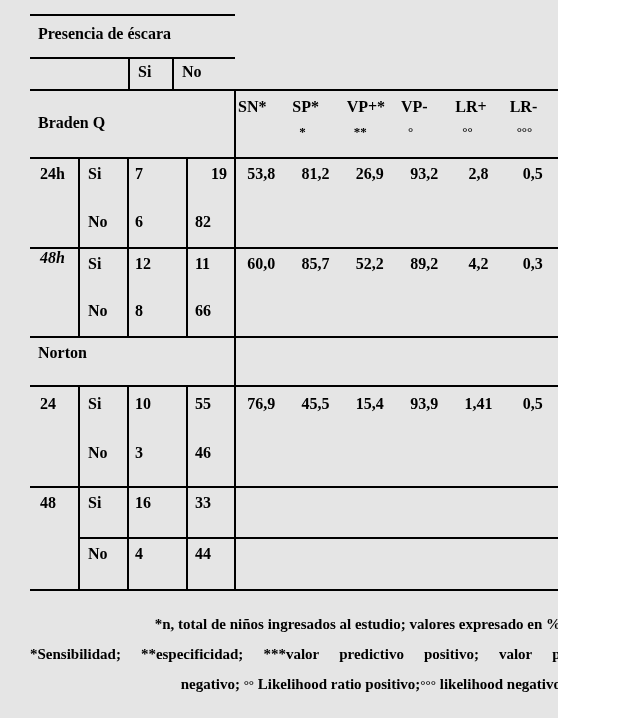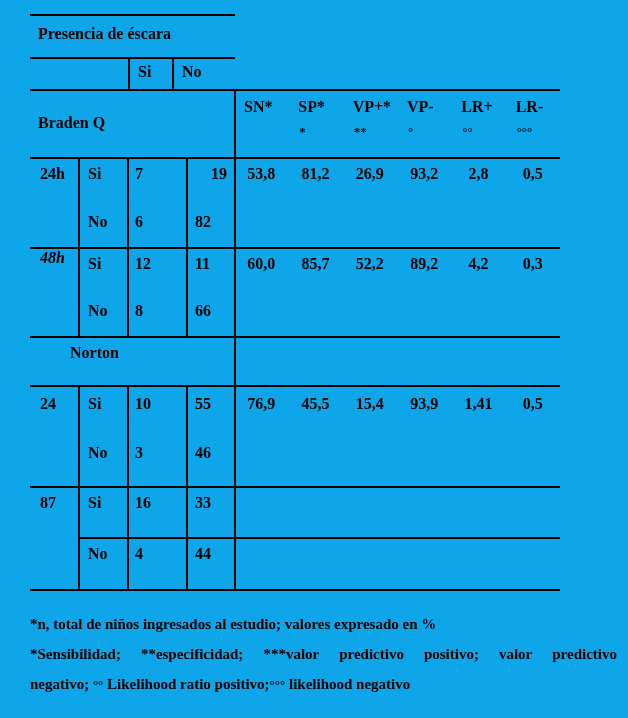--- a/index.html
+++ b/index.html
@@ -1,28 +1,28 @@
 <!DOCTYPE html>
 <html><head>
 <meta charset="utf-8">
 <style>
   html,body{margin:0;padding:0;background:#fff;}
   .page{
-    position:relative;width:628px;height:718px;background:#0ea5e9;
+    position:relative;width:558px;height:718px;background:#e5e5e5;
     font-family:"Liberation Serif","DejaVu Serif",serif;
     font-weight:bold;color:#000;overflow:hidden;
   }
   .hline{position:absolute;height:2px;background:#000;}
   .vline{position:absolute;width:2px;background:#000;}
   .cell{position:absolute;font-size:16px;line-height:20px;white-space:nowrap;}
   .grid6{position:absolute;left:234px;width:326px;display:grid;grid-template-columns:repeat(6,1fr);}
-  .grid6 .hdr{font-size:16px;line-height:20px;text-align:left;padding-left:10px;white-space:nowrap;}
+  .grid6 .hdr{font-size:16px;line-height:20px;text-align:left;padding-left:4px;white-space:nowrap;}
   .grid6 .sub{font-size:13px;line-height:16px;text-align:left;padding-left:11px;white-space:nowrap;}
   .grid6 .num{font-size:16px;line-height:20px;text-align:center;white-space:nowrap;}
-  .footnote{position:absolute;left:30px;width:531px;font-size:15px;line-height:20px;}
+  .footnote{position:absolute;left:30px;width:531px;font-size:15px;line-height:20px;text-align:right;}
   .deg{font-size:13px;}
 </style>
 </head>
 <body>
 
 <div class="page">
 
   <div class="hline" style="left:30px;top:14px;width:205px;"></div>
   <div class="hline" style="left:30px;top:57px;width:205px;"></div>
   <div class="hline" style="left:30px;top:89px;width:530px;"></div>
@@ -107,39 +107,39 @@
   <div class="cell" style="left:195px;top:301px;">66</div>
   <div class="grid6" style="top:254px;">
     <div class="num">60,0</div>
     <div class="num">85,7</div>
     <div class="num">52,2</div>
     <div class="num">89,2</div>
     <div class="num">4,2</div>
     <div class="num">0,3</div>
   </div>
 
-  <div class="cell" style="left:38px;top:343px;margin-left:32px;">Norton</div>
+  <div class="cell" style="left:38px;top:343px;">Norton</div>
 
   <div class="cell" style="left:40px;top:394px;">24</div>
   <div class="cell" style="left:88px;top:394px;">Si</div>
   <div class="cell" style="left:135px;top:394px;">10</div>
   <div class="cell" style="left:195px;top:394px;">55</div>
   <div class="cell" style="left:88px;top:443px;">No</div>
   <div class="cell" style="left:135px;top:443px;">3</div>
   <div class="cell" style="left:195px;top:443px;">46</div>
   <div class="grid6" style="top:394px;">
     <div class="num">76,9</div>
     <div class="num">45,5</div>
     <div class="num">15,4</div>
     <div class="num">93,9</div>
     <div class="num">1,41</div>
     <div class="num">0,5</div>
   </div>
 
-  <div class="cell" style="left:40px;top:493px;">87</div>
+  <div class="cell" style="left:40px;top:493px;">48</div>
   <div class="cell" style="left:88px;top:493px;">Si</div>
   <div class="cell" style="left:135px;top:493px;">16</div>
   <div class="cell" style="left:195px;top:493px;">33</div>
   <div class="cell" style="left:88px;top:544px;">No</div>
   <div class="cell" style="left:135px;top:544px;">4</div>
   <div class="cell" style="left:195px;top:544px;">44</div>
 
   <div class="footnote" style="top:614px;">*n, total de niños ingresados al estudio; valores expresado en %</div>
   <div class="footnote" style="top: 644px; display: flex; justify-content: space-between; white-space: nowrap; gap: 20px;">
       <span>*Sensibilidad;</span>

